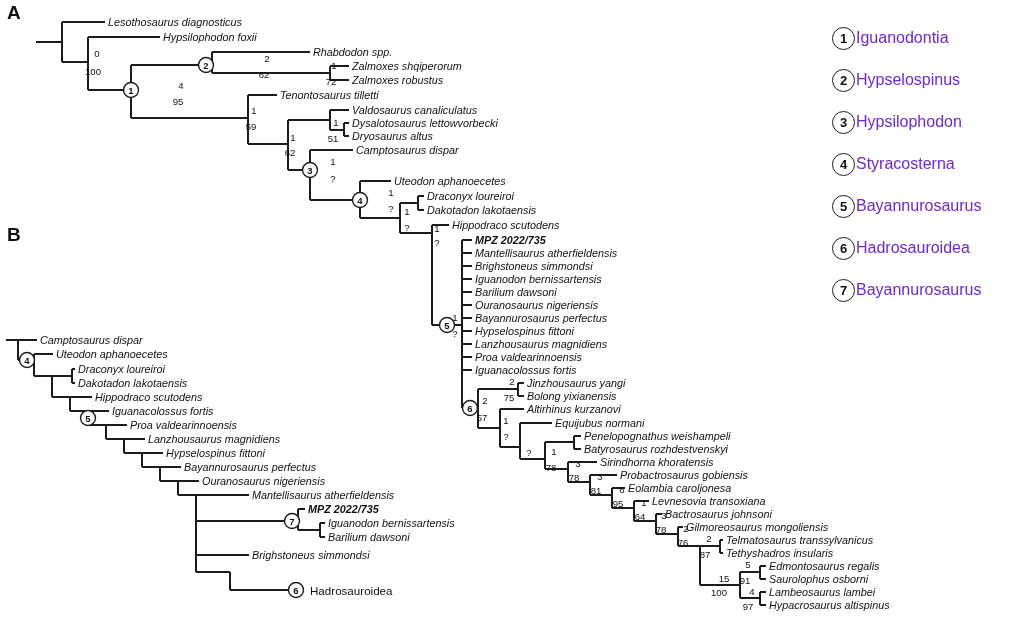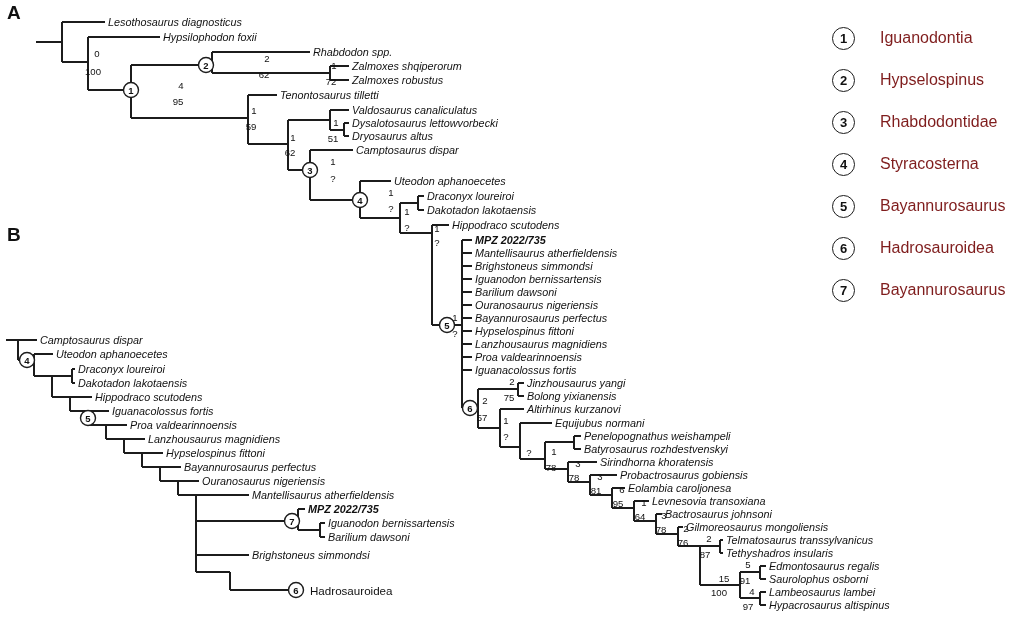--- a/index.html
+++ b/index.html
@@ -14,21 +14,21 @@
   .taxon.bold{font-weight:bold;}
   .taxon.upright{font-style:normal;font-size:11.6px;}
   .support{font:9.6px "Liberation Sans",sans-serif;fill:#111;dominant-baseline:central;text-anchor:middle;}
   line.branch{stroke:#1c1c1c;stroke-width:1.2;shape-rendering:crispEdges;}
   circle.node-circle{fill:#ffffff;stroke:#1c1c1c;stroke-width:1.4;}
   .circle-num{font:600 9.5px "Liberation Sans",sans-serif;fill:#111;text-anchor:middle;dominant-baseline:central;}
   
   .legend{position:absolute;left:832px;top:26px;display:flex;flex-direction:column;gap:18px;}
   .legend-row{display:flex;align-items:center;height:24px;}
   .legend-circle{width:23px;height:23px;border:1.7px solid #1c1c1c;border-radius:50%;display:flex;align-items:center;justify-content:center;font:600 13px "Liberation Sans",sans-serif;color:#111;box-sizing:border-box;}
-  .legend-label{margin-left:25px;font:16px "Liberation Sans",sans-serif;color:#7f1d1d;white-space:nowrap;}
+  .legend-label{margin-left:1px;font:16px "Liberation Sans",sans-serif;color:#6d28d9;white-space:nowrap;}
 </style>
 </head>
 <body>
 
 <div class="figure">
   <svg id="tree-svg" width="1024" height="623" viewBox="0 0 1024 623">
       <g>
         <line x1="36" y1="42" x2="62" y2="42" class="branch"></line>
         <line x1="62" y1="22" x2="62" y2="62" class="branch"></line>
         <line x1="62" y1="22" x2="105" y2="22" class="branch"></line>
@@ -320,21 +320,21 @@
     <div class="legend-row">
       <span class="legend-circle">1</span>
       <span class="legend-label">Iguanodontia</span>
     </div>
     <div class="legend-row">
       <span class="legend-circle">2</span>
       <span class="legend-label">Hypselospinus</span>
     </div>
     <div class="legend-row">
       <span class="legend-circle">3</span>
-      <span class="legend-label">Rhabdodontidae</span>
+      <span class="legend-label">Hypsilophodon</span>
     </div>
     <div class="legend-row">
       <span class="legend-circle">4</span>
       <span class="legend-label">Styracosterna</span>
     </div>
     <div class="legend-row">
       <span class="legend-circle">5</span>
       <span class="legend-label">Bayannurosaurus</span>
     </div>
     <div class="legend-row">

